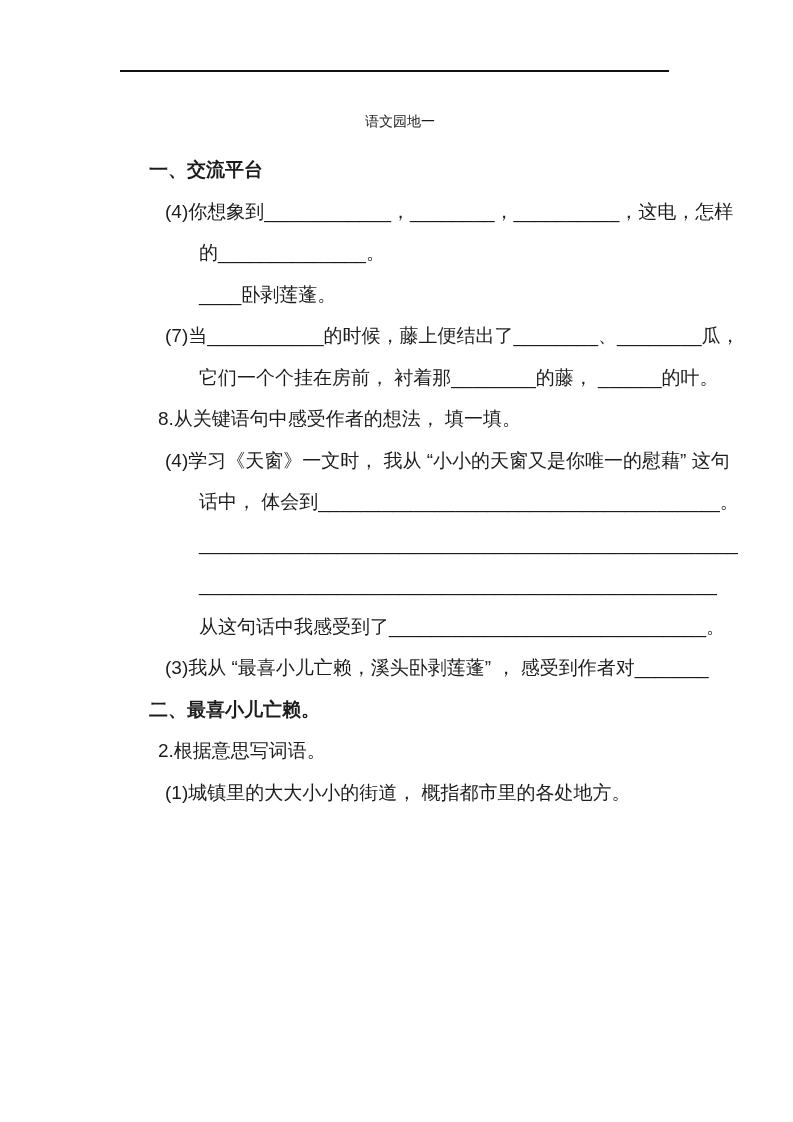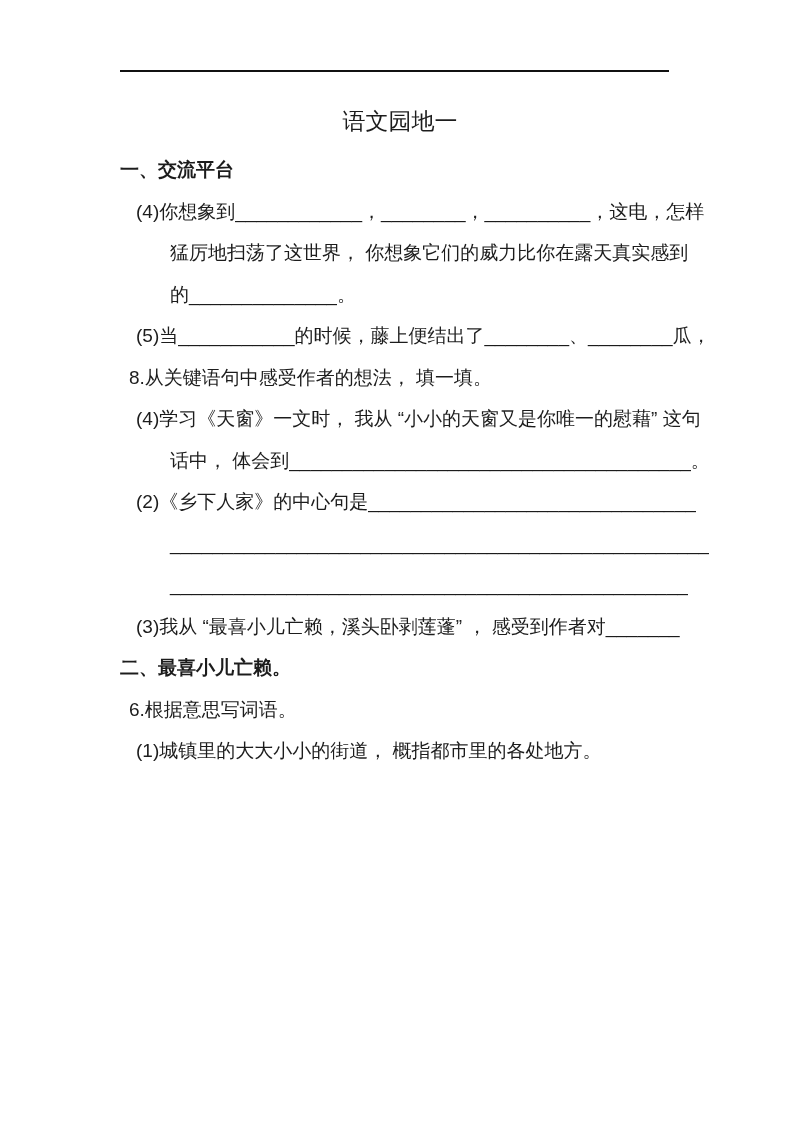--- a/index.html
+++ b/index.html
@@ -22,52 +22,54 @@
     background: #111111;
   }
   .doc {
     position: absolute;
     left: 120px; top: 99px;
     width: 560px;
     font-size: 19px;
   }
   .title {
     text-align: center;
-    font-size: 23px;
+    font-size: 14px;
     font-weight: 500;
     line-height: 44px;
     white-space: nowrap;
   }
   .line {
     line-height: 41.5px;
     white-space: nowrap;
+    margin-left: 29px;
   }
   .first-after-title { margin-top: 6px; }
   .l0h { font-weight: 700; }
   .l1 { padding-left: 9px; }
   .l2 { padding-left: 16px; }
   .l3 { padding-left: 50px; }
 </style>
 </head>
 <body>
 
 <div class="page">
   <div class="header-rule"></div>
   <div class="doc">
     <div class="title">语文园地一</div>
 
     <div class="line l0h first-after-title">一、交流平台</div>
     <div class="line l2">(4)你想象到____________，________，__________，这电，怎样</div>
-    <div class="line l3">猛厉地扫荡了这世界， 你想象它们的威力比你在露天真实感到</div>
     <div class="line l3">的______________。</div>
-    <div class="line l2">(5)当___________的时候，藤上便结出了________、________瓜，</div>
+    <div class="line l3">____卧剥莲蓬。</div>
+    <div class="line l2">(7)当___________的时候，藤上便结出了________、________瓜，</div>
+    <div class="line l3">它们一个个挂在房前， 衬着那________的藤， ______的叶。</div>
     <div class="line l1">8.从关键语句中感受作者的想法， 填一填。</div>
     <div class="line l2">(4)学习《天窗》一文时， 我从 “小小的天窗又是你唯一的慰藉” 这句</div>
     <div class="line l3">话中， 体会到______________________________________。</div>
-    <div class="line l2">(2)《乡下人家》的中心句是_______________________________</div>
     <div class="line l3">___________________________________________________</div>
     <div class="line l3">_________________________________________________</div>
+    <div class="line l3">从这句话中我感受到了______________________________。</div>
     <div class="line l2">(3)我从 “最喜小儿亡赖，溪头卧剥莲蓬” ， 感受到作者对_______</div>
     <div class="line l0h">二、最喜小儿亡赖。</div>
-    <div class="line l1">6.根据意思写词语。</div>
+    <div class="line l1">2.根据意思写词语。</div>
     <div class="line l2">(1)城镇里的大大小小的街道， 概指都市里的各处地方。</div>
   </div>
 </div>
 
 </body></html>

